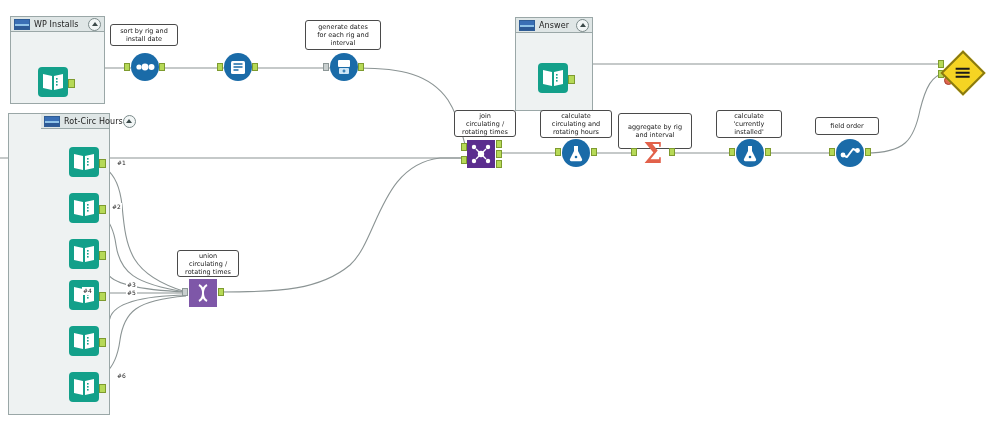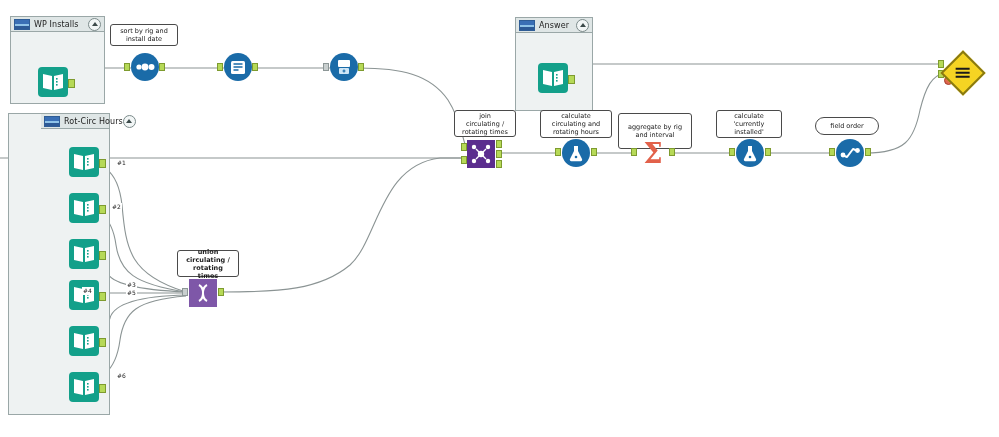--- a/index.html
+++ b/index.html
@@ -208,35 +208,38 @@
 
   <span class="conn-label" style="left:116px;top:159px;">#1</span>
   <span class="conn-label" style="left:111px;top:203px;">#2</span>
   <span class="conn-label" style="left:82px;top:287px;">#4</span>
   <span class="conn-label" style="left:126px;top:281px;">#3</span>
   <span class="conn-label" style="left:126px;top:289px;">#5</span>
   <span class="conn-label" style="left:116px;top:372px;">#6</span>
 
   <div class="anno" style="left:110px;top:24px;width:68px;height:22px;">sort by rig and
 install date</div>
-  <div class="anno" style="left:177px;top:250px;width:62px;height:27px;font-weight:bold;">union
+  <div class="anno" style="left:305px;top:20px;width:76px;height:30px;">generate dates
+for each rig and
+interval</div>
+  <div class="anno" style="left:177px;top:250px;width:62px;height:27px;">union
 circulating /
 rotating times</div>
   <div class="anno" style="left:454px;top:110px;width:62px;height:27px;">join
 circulating /
 rotating times</div>
   <div class="anno" style="left:540px;top:110px;width:72px;height:28px;">calculate
 circulating and
 rotating hours</div>
   <div class="anno" style="left:618px;top:113px;width:74px;height:36px;">aggregate by rig
 and interval</div>
   <div class="anno" style="left:716px;top:110px;width:66px;height:28px;">calculate
 'currently
 installed'</div>
-  <div class="anno" style="left:815px;top:117px;width:64px;height:18px;border-radius:9px;">field order</div>
+  <div class="anno" style="left:815px;top:117px;width:64px;height:18px;">field order</div>
 
   <span class="port small" style="left:124px;top:63px;"></span>
   <div class="node" style="left:131px;top:53px;">
     <div class="circ">
       <svg width="20" height="10" viewBox="0 0 20 10">
           <circle cx="4" cy="5" r="2.6" fill="#fff"></circle>
           <circle cx="10" cy="5" r="3.4" fill="#fff"></circle>
           <circle cx="16.5" cy="5" r="3" fill="#fff"></circle>
         </svg>
     </div>

